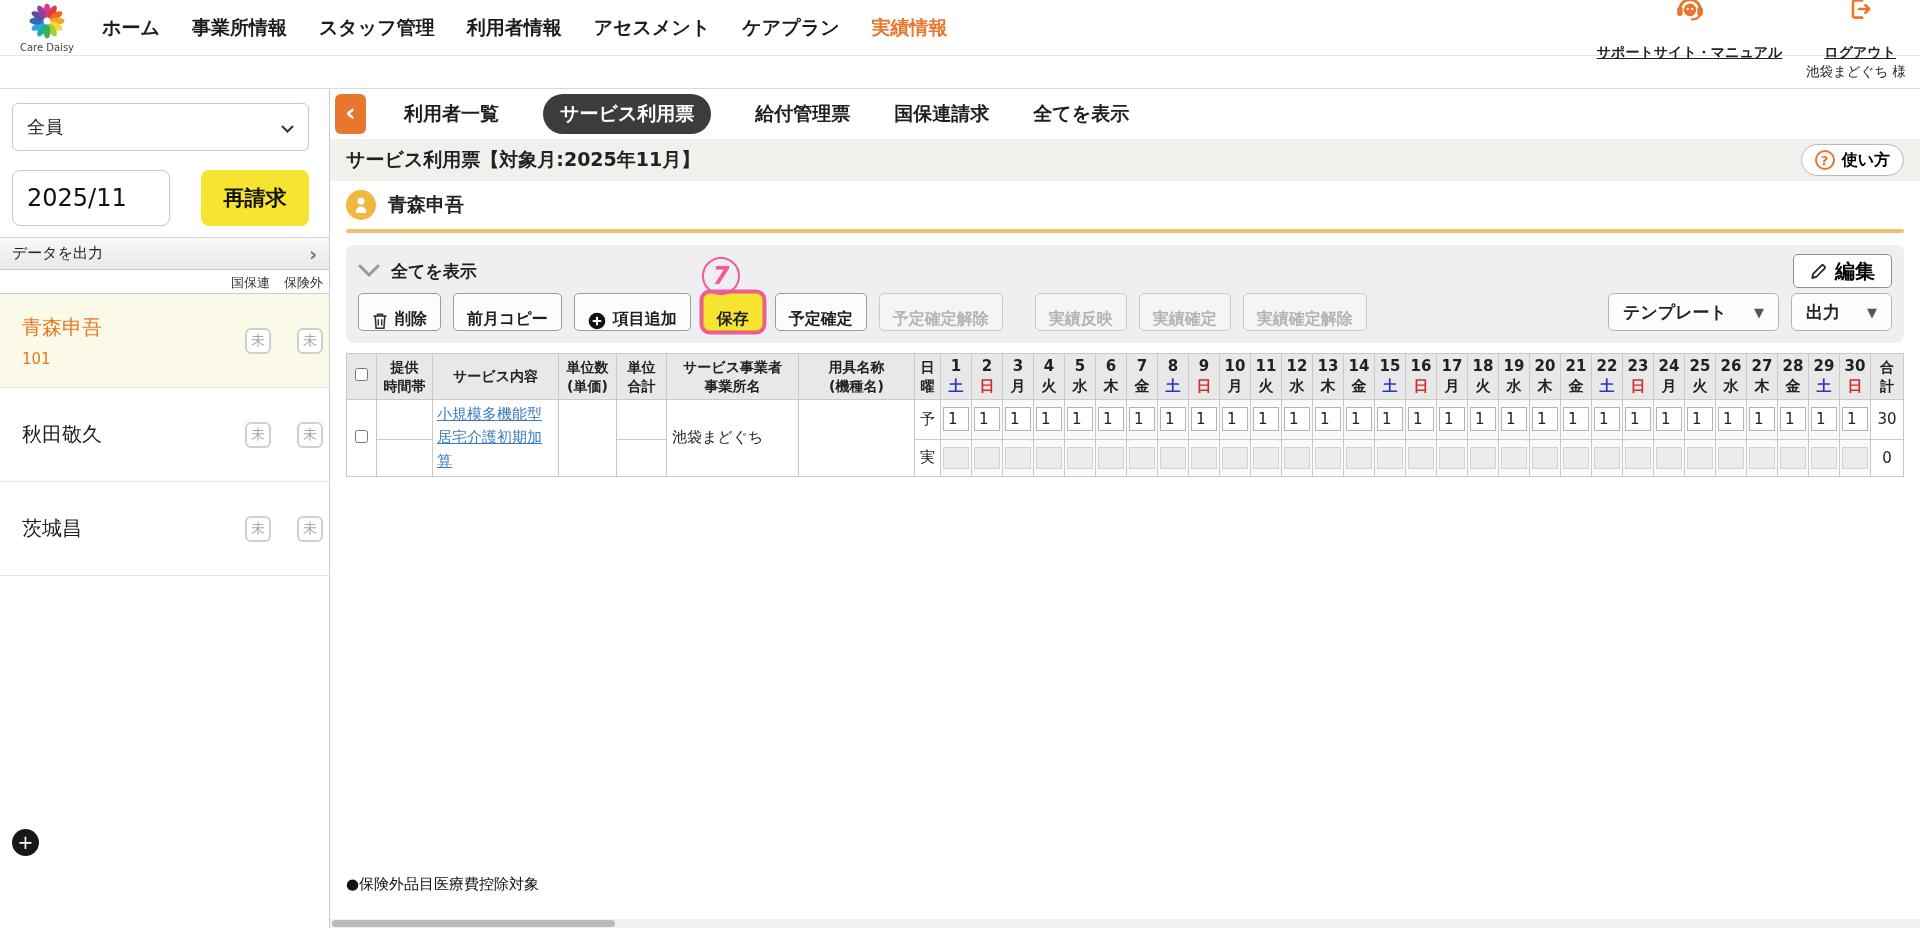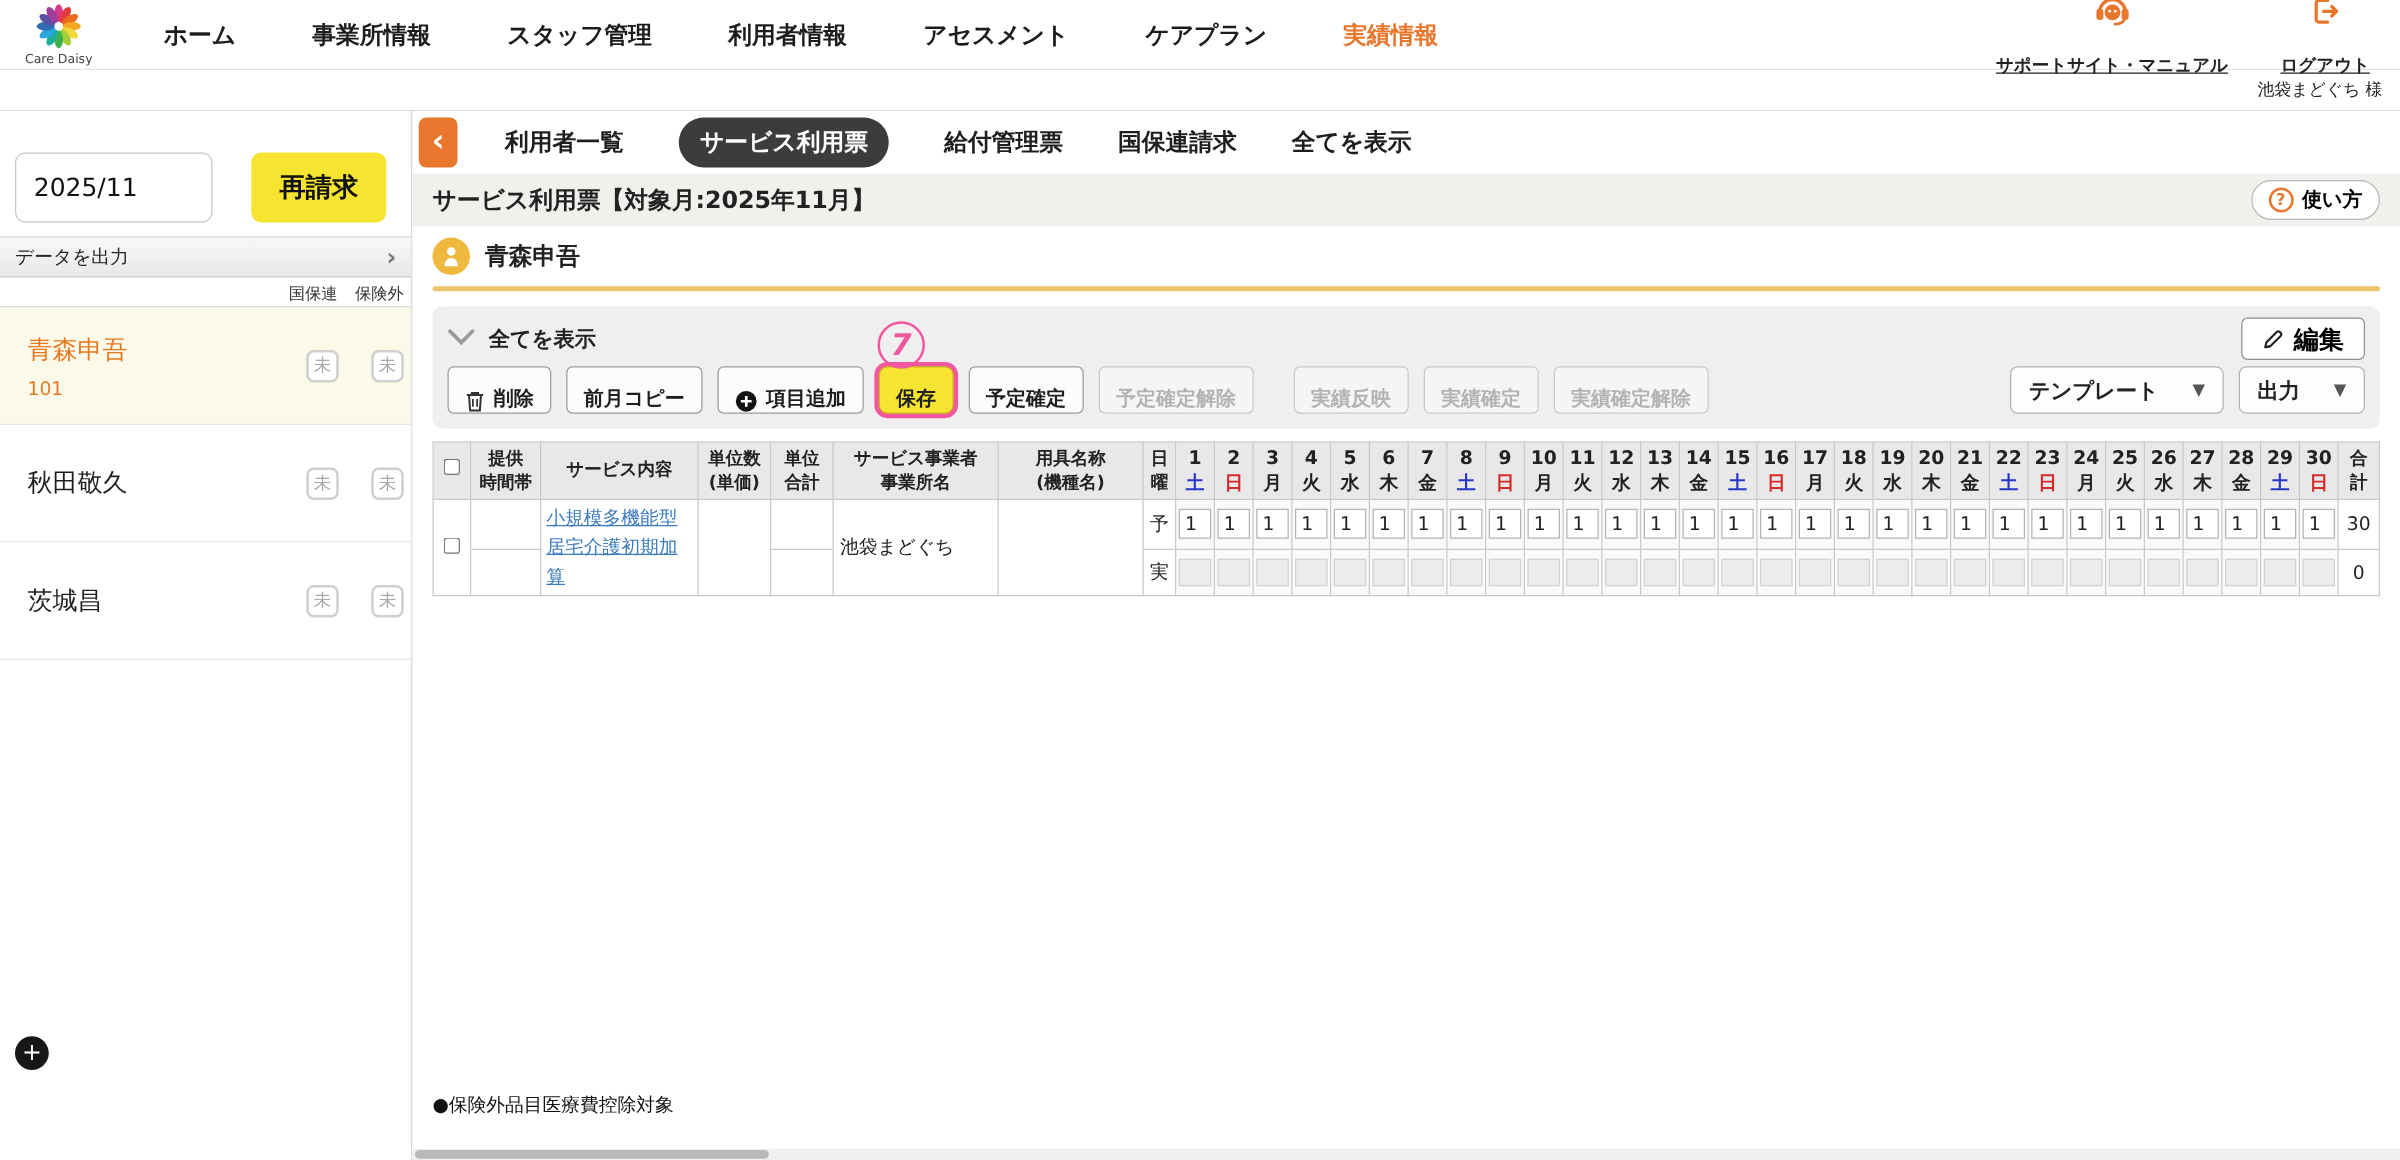--- a/index.html
+++ b/index.html
@@ -6,39 +6,39 @@
   html,body { width:1920px; height:928px; overflow:hidden;
     font-family:"DejaVu Sans","Liberation Sans",sans-serif; color:#222; background:#fff; }
   a { text-decoration:none; color:inherit; cursor:pointer; }
   button { cursor:pointer; font-family:inherit; }
 
   
   .topnav { height:56px; display:flex; align-items:center; padding:0 18px; border-bottom:1px solid #e4e4e4; background:#fff; }
   .logo { display:flex; flex-direction:column; align-items:center; width:58px; }
   .logo-caption { font-size:10px; color:#444; margin-top:-2px; }
   .main-nav { display:flex; gap:32px; margin-left:26px; font-size:19px; font-weight:bold; }
-  .nav-item { color:#1c1c1c;margin-left:29px; }
+  .nav-item { color:#1c1c1c; }
   .nav-item.active { color:#E8762D; }
   .top-links { margin-left:auto; display:flex; gap:42px; align-items:flex-end; padding-right:6px; }
   .top-link { display:flex; flex-direction:column; align-items:center; gap:18px; }
   .top-link .lbl { font-size:14px; font-weight:bold; color:#222; text-decoration:underline; }
 
   
   .userbar { height:33px; display:flex; align-items:center; justify-content:flex-end;
     padding:0 14px; font-size:13.5px; border-bottom:1px solid #dadada; background:#fff; }
 
   
   .layout { display:flex; height:839px; }
 
   
   .sidebar { width:330px; min-width:330px; border-right:1px solid #ccc; position:relative; padding-top:14px; background:#fff; }
   .side-select { margin:0 20px 0 12px; height:48px; border:1px solid #c6c6c6; border-radius:6px;
     display:flex; align-items:center; justify-content:space-between; padding:0 14px; font-size:18px; background:#fff; cursor:pointer; }
   .month-row { display:flex; justify-content:space-between; margin:19px 20px 0 12px; }
-  .month-input { width:158px; height:56px; border:1px solid #c6c6c6; border-radius:8px; font-size:20px;
+  .month-input { width:158px; height:56px; border:1px solid #c6c6c6; border-radius:8px; font-size:24px;
     padding:0 14px; font-family:inherit; color:#111; }
   .rebill-btn { width:108px; height:56px; background:#F6E430; border:none; border-radius:8px;
     font-size:21px; font-weight:bold; color:#111; }
   .export-band { margin-top:11px; height:33px; background:linear-gradient(#f8f8f8,#e8e8e8);
     border-top:1px solid #d5d5d5; border-bottom:1px solid #c8c8c8;
     display:flex; align-items:center; justify-content:space-between; padding:0 12px; font-size:15px; cursor:pointer; }
   .export-chevron { color:#777; font-size:19px; font-weight:bold; }
   .status-headers { height:24px; display:flex; justify-content:flex-end; gap:14px;
     padding:4px 6px 0 0; font-size:13px; color:#333; border-bottom:1px solid #cdcdcd; }
   .user-list { }
@@ -188,20 +188,28 @@
   </div>
 </header>
 
 <div class="userbar">
   <span>池袋まどぐち 様</span>
 </div>
 
 <div class="layout">
 
   <aside class="sidebar">
+    <div class="side-select">
+      <span>全員</span>
+      <span>
+        <svg width="13" height="9" viewBox="0 0 13 9">
+            <path d="M1.5 1.5l5 5 5-5" fill="none" stroke="#333" stroke-width="2" stroke-linecap="round"></path>
+          </svg>
+      </span>
+    </div>
     <div class="month-row">
       <input class="month-input" value="2025/11" style="">
       <button class="rebill-btn">再請求</button>
     </div>
     <div class="export-band">
       <span>データを出力</span>
       <span class="export-chevron">›</span>
     </div>
     <div class="status-headers">
         <span>国保連</span>

